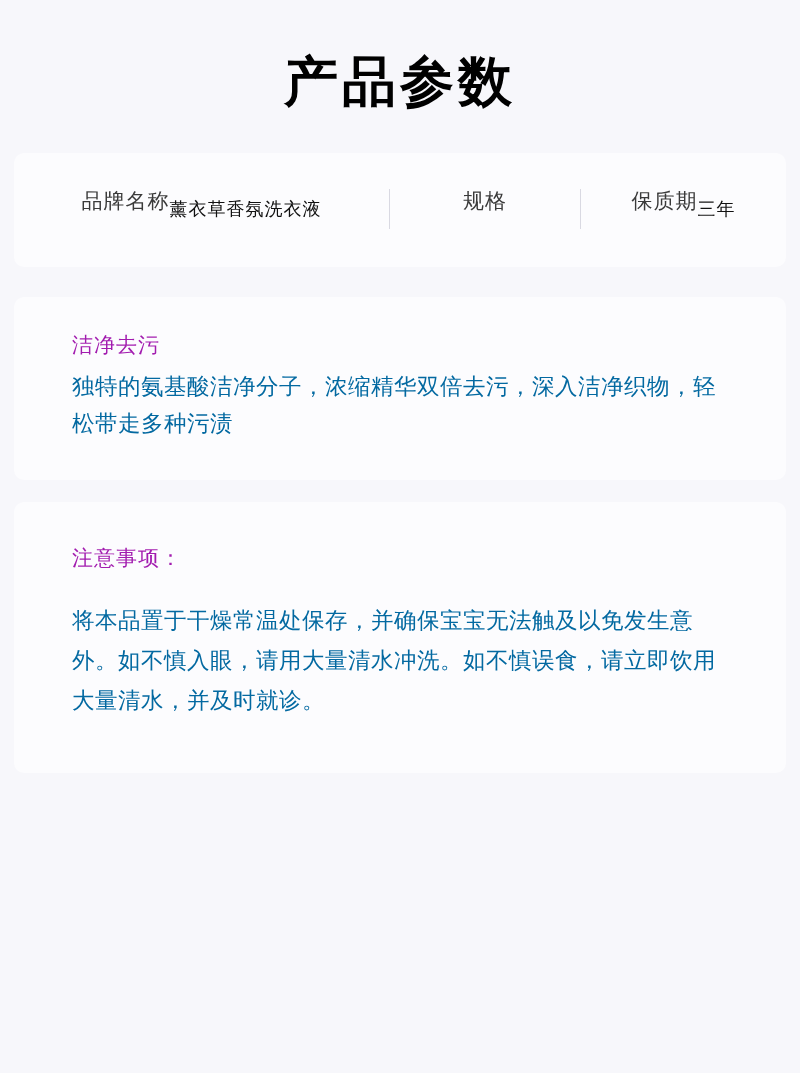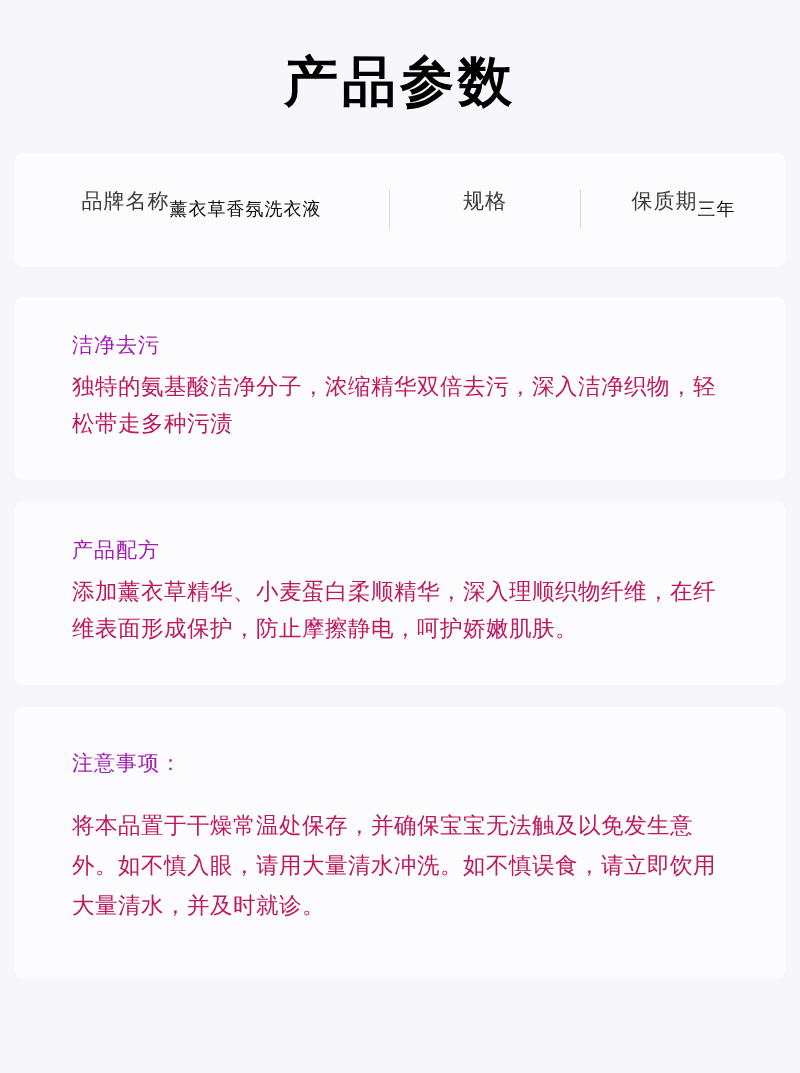--- a/index.html
+++ b/index.html
@@ -97,21 +97,21 @@
   .block-heading {
     font-size: 21px;
     color: #a21caf;
     letter-spacing: 1px;
     margin-bottom: 10px;
     font-weight: 400;
   }
   .block-body {
     font-size: 22.5px;
     line-height: 1.62;
-    color: #be185d;
+    color: #0369a1;
     letter-spacing: 0.5px;
     font-weight: 400;
   }
 
   .block.notice {
     padding: 42px 58px 52px 58px;
   }
   .notice .block-heading {
     margin-bottom: 29px;
   }
@@ -148,24 +148,20 @@
       <div class="spec-label">保质期</div>
       <div class="spec-value">三年</div>
     </div>
   </div>
 
   <div class="card block">
     <div class="block-heading">洁净去污</div>
     <div class="block-body">独特的氨基酸洁净分子，浓缩精华双倍去污，深入洁净织物，轻松带走多种污渍</div>
   </div>
 
-  <div class="card block">
-    <div class="block-heading">产品配方</div>
-    <div class="block-body">添加薰衣草精华、小麦蛋白柔顺精华，深入理顺织物纤维，在纤维表面形成保护，防止摩擦静电，呵护娇嫩肌肤。</div>
-  </div>
 
   <div class="card block notice">
     <div class="block-heading">注意事项：</div>
     <div class="block-body">将本品置于干燥常温处保存，并确保宝宝无法触及以免发生意外。如不慎入眼，请用大量清水冲洗。如不慎误食，请立即饮用大量清水，并及时就诊。</div>
   </div>
 
   <div class="spacer"></div>
 </div>
 
 </body></html>

